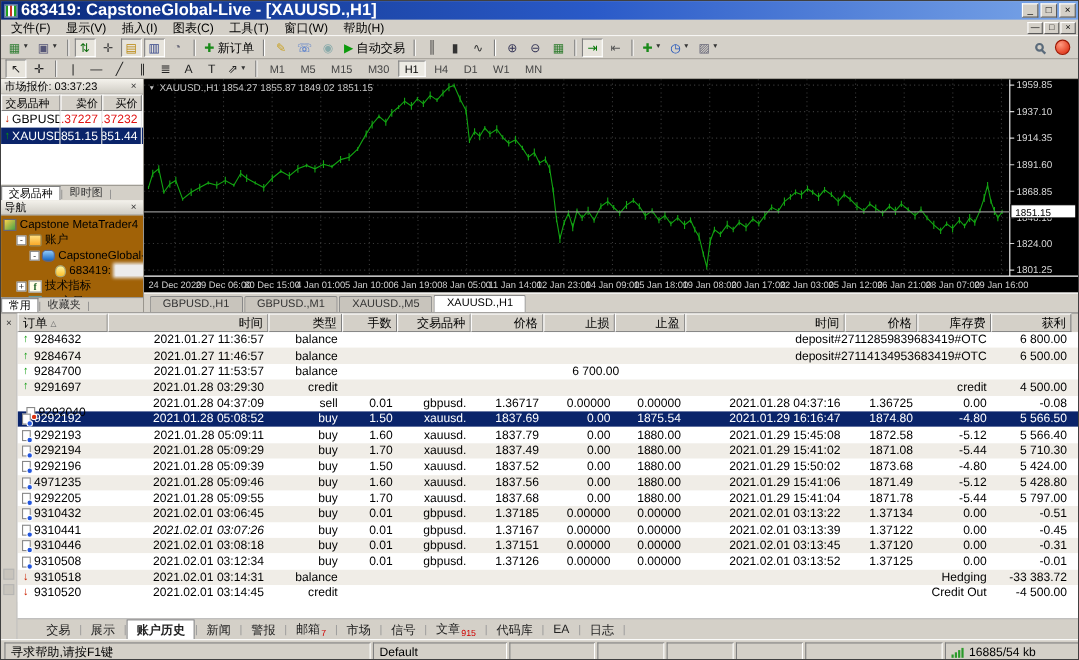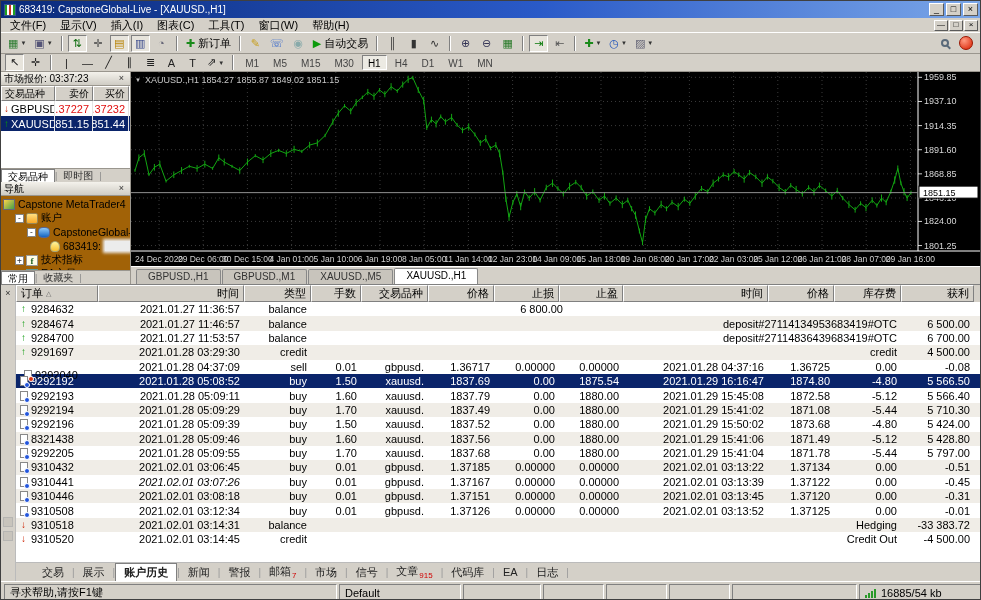--- a/index.html
+++ b/index.html
@@ -1,21 +1,21 @@
 <!DOCTYPE html>
 <html><head>
 <meta charset="utf-8">
 <style>
   html,body{margin:0;padding:0;background:#777;}
   *{box-sizing:border-box;}
   #app{width:981px;height:600px;background:#d4d0c8;font-family:"Liberation Sans","DejaVu Sans",sans-serif;font-size:11px;color:#000;position:relative;border:1px solid #404040;display:flex;flex-direction:column;overflow:hidden;}
   
   .titlebar{height:17px;background:linear-gradient(90deg,#0a2a7a 0%,#2a5ac8 55%,#7aa6e8 100%);display:flex;align-items:center;padding:0 2px;flex:0 0 auto;}
   .ticon{width:12px;height:12px;margin:0 3px 0 1px;background:#fff;border:1px solid #35558a;background-image:repeating-linear-gradient(90deg,#1fa21f 0 2px,transparent 2px 4px,#cc3322 4px 6px,transparent 6px 8px);}
-  .ttext{color:#fff;font-weight:normal;font-size:10px;flex:1;white-space:nowrap;overflow:hidden;}
+  .ttext{color:#fff;font-weight:bold;font-size:15px;flex:1;white-space:nowrap;overflow:hidden;}
   .winbtn{width:15px;height:13px;background:#d4d0c8;border:1px solid;border-color:#fff #5a5a5a #5a5a5a #fff;font-size:9px;line-height:10px;text-align:center;margin-left:2px;color:#000;}
   
   .menubar{height:15px;display:flex;align-items:center;background:#d4d0c8;border-bottom:1px solid #fff;flex:0 0 auto;padding-left:2px;}
   .menu-item{padding:12px 7px;white-space:nowrap;}
   .mdi{margin-left:auto;display:flex;padding-right:2px;}
   .mdibtn{width:14px;height:11px;background:#d4d0c8;border:1px solid;border-color:#fff #5a5a5a #5a5a5a #fff;font-size:8px;line-height:8px;text-align:center;margin-left:1px;}
   
   .toolbar{display:flex;align-items:center;background:#d4d0c8;border-bottom:1px solid #9a968e;flex:0 0 auto;padding:0 3px;}
   .tb1{height:21px;}
   .tb2{height:18px;}
@@ -596,20 +596,21 @@
           <div class="trow">
             <span class="td" style="width: 82px; flex: 0 0 82px; padding: 0px;">
               <span class="oic">
                 <span class="arr up">↑</span>
               </span>
               <span>9284632</span>
             </span>
             <span class="td r" style="width: 146px; flex: 0 0 146px;">2021.01.27 11:36:57</span>
             <span class="td r" style="width: 67px; flex: 0 0 67px;">balance</span>
             <span class="td r" style="width: 183px; flex: 0 0 183px;"></span>
+            <span class="td r" style="width: 407px; flex: 0 0 407px;">deposit#27112859839683419#OTC</span>
             <span class="td r" style="width: 73px; flex: 0 0 73px;">6 800.00</span>
           </div>
           <div class="trow alt">
             <span class="td" style="width: 82px; flex: 0 0 82px; padding: 0px;">
               <span class="oic">
                 <span class="arr up">↑</span>
               </span>
               <span>9284674</span>
             </span>
             <span class="td r" style="width: 146px; flex: 0 0 146px;">2021.01.27 11:46:57</span>
@@ -621,21 +622,20 @@
           <div class="trow">
             <span class="td" style="width: 82px; flex: 0 0 82px; padding: 0px;">
               <span class="oic">
                 <span class="arr up">↑</span>
               </span>
               <span>9284700</span>
             </span>
             <span class="td r" style="width: 146px; flex: 0 0 146px;">2021.01.27 11:53:57</span>
             <span class="td r" style="width: 67px; flex: 0 0 67px;">balance</span>
             <span class="td r" style="width: 183px; flex: 0 0 183px;"></span>
-            <span class="td r" style="width: 407px; flex: 0 0 407px;">deposit#27114836439683419#OTC</span>
             <span class="td r" style="width: 73px; flex: 0 0 73px;">6 700.00</span>
           </div>
           <div class="trow alt">
             <span class="td" style="width: 82px; flex: 0 0 82px; padding: 0px;">
               <span class="oic">
                 <span class="arr up">↑</span>
               </span>
               <span>9291697</span>
             </span>
             <span class="td r" style="width: 146px; flex: 0 0 146px;">2021.01.28 03:29:30</span>
@@ -749,21 +749,21 @@
             <span class="td r" style="width: 67px; flex: 0 0 67px;">-4.80</span>
             <span class="td r" style="width: 73px; flex: 0 0 73px;">5 424.00</span>
           </div>
           <div class="trow alt">
             <span class="td" style="width: 82px; flex: 0 0 82px; padding: 0px;">
               <span class="oic">
                 <span class="doc">
                   <span class="dot blue"></span>
                 </span>
               </span>
-              <span>8321438</span>
+              <span>4971235</span>
             </span>
             <span class="td r" style="width: 146px; flex: 0 0 146px;">2021.01.28 05:09:46</span>
             <span class="td r" style="width: 67px; flex: 0 0 67px;">buy</span>
             <span class="td r" style="width: 50px; flex: 0 0 50px;">1.60</span>
             <span class="td r" style="width: 67px; flex: 0 0 67px;">xauusd.</span>
             <span class="td r" style="width: 66px; flex: 0 0 66px;">1837.56</span>
             <span class="td r" style="width: 65px; flex: 0 0 65px;">0.00</span>
             <span class="td r" style="width: 64px; flex: 0 0 64px;">1880.00</span>
             <span class="td r" style="width: 145px; flex: 0 0 145px;">2021.01.29 15:41:06</span>
             <span class="td r" style="width: 66px; flex: 0 0 66px;">1871.49</span>

